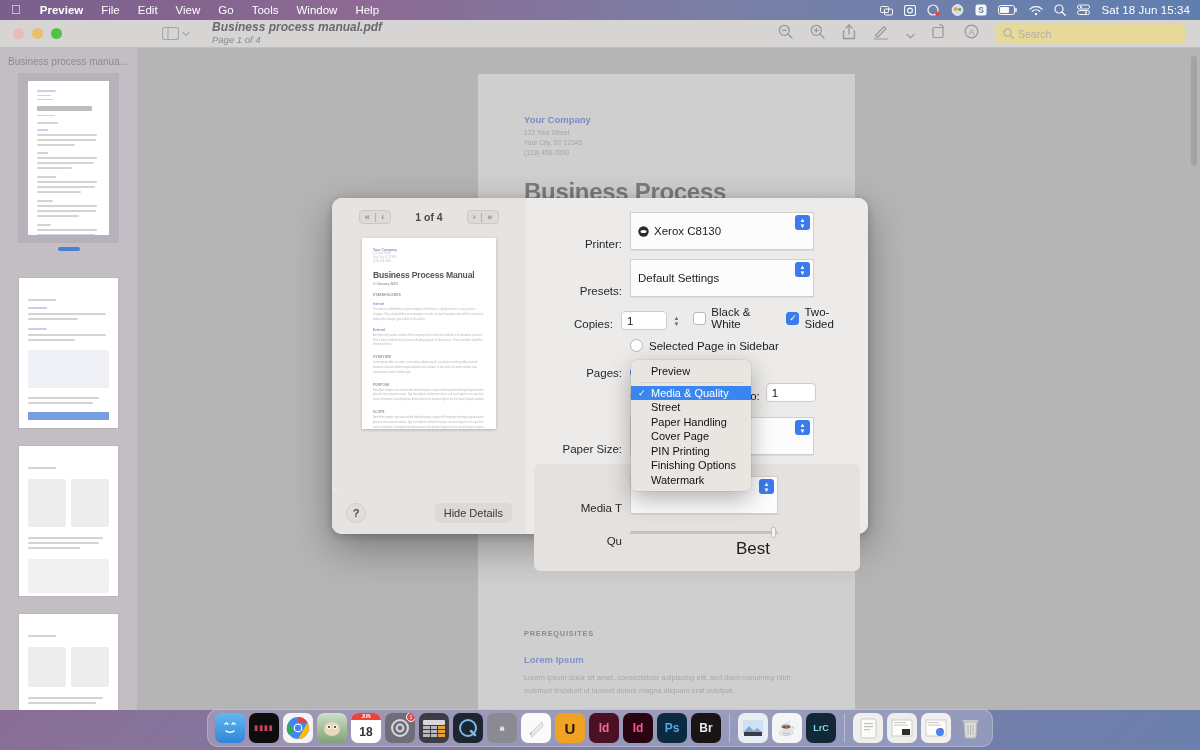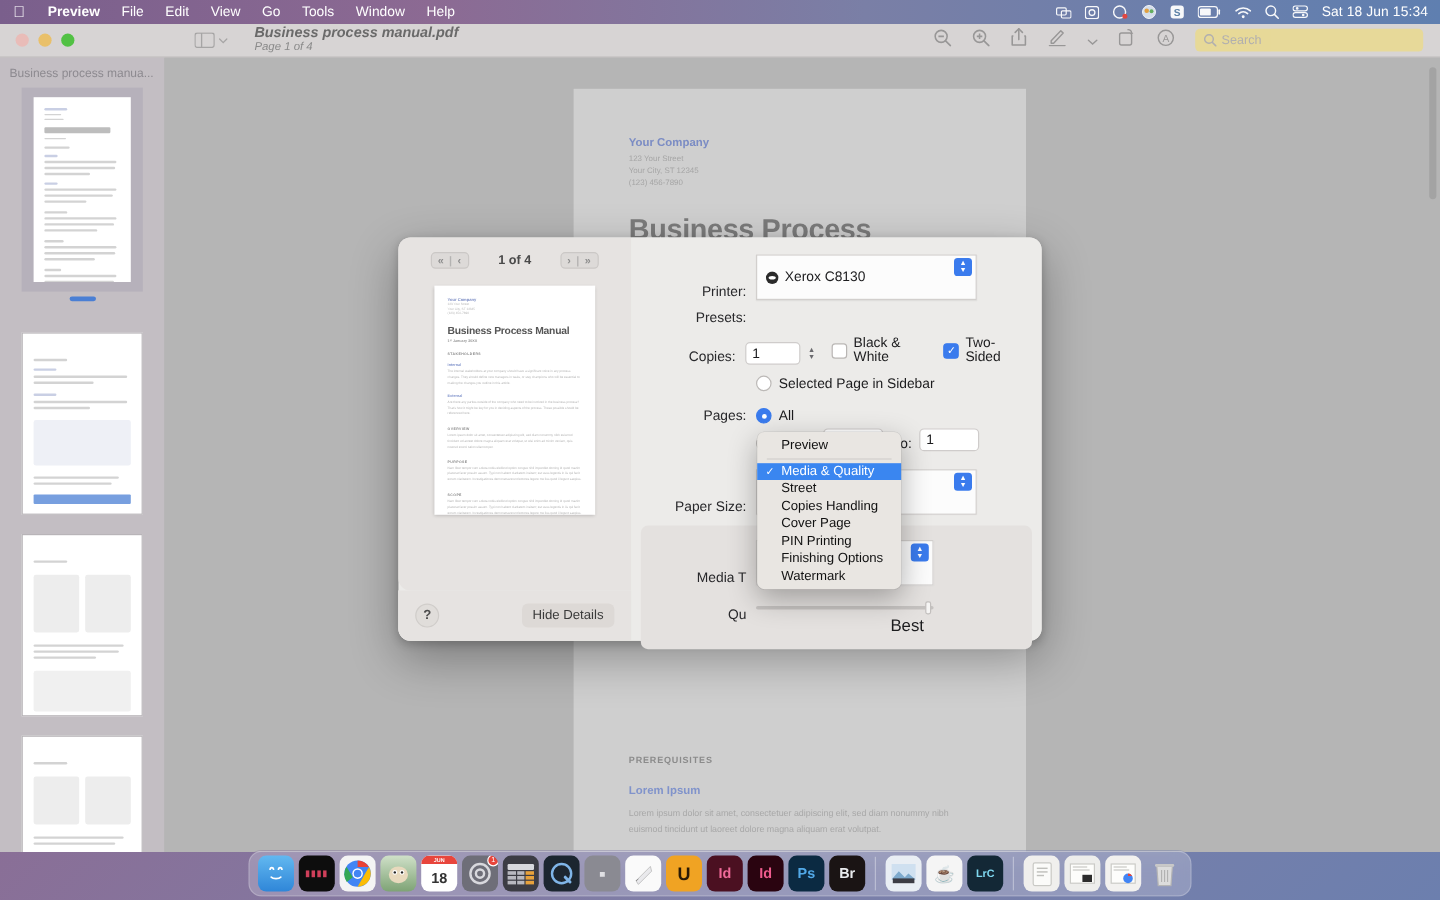--- a/index.html
+++ b/index.html
@@ -558,20 +558,27 @@
           <span>Xerox C8130</span>
           <span class="stepper-blue">
               <span>▲</span>
               <span>▼</span>
             </span>
         </div>
       </div>
 
       <div class="row">
         <div class="lbl">Presets:</div>
+        <div class="popup presets">
+          <span>Default Settings</span>
+          <span class="stepper-blue">
+              <span>▲</span>
+              <span>▼</span>
+            </span>
+        </div>
       </div>
 
       <div class="row">
         <div class="lbl">Copies:</div>
         <div class="txtfield" style="width:50px">
           <span>1</span>
         </div>
         <div class="stepper">
             <span>▲</span>
             <span>▼</span>
@@ -638,21 +645,21 @@
               </span>
           </div>
         </div>
         <div class="row" style="margin-bottom:0;align-items:center">
           <div class="lbl" style="width:96px">Qu</div>
           <div style="display:flex;flex-direction:column;">
             <div class="sliderline">
               <div class="track"></div>
                 <div class="knob"></div>
             </div>
-            <div style="font-size:14px;color:#1c1c1e;text-align:right;width:148px;padding-right:8px;margin-top:-2px">Best</div>
+            <div style="font-size:17px;color:#1c1c1e;text-align:right;width:148px;padding-right:8px;margin-top:-2px">Best</div>
           </div>
         </div>
       </div>
 
     </div>
   </div>
 
   <div class="dlg-footer">
     <div class="footer-left">
       <div class="helpbtn">?</div>
@@ -675,21 +682,21 @@
   </div>
   <div class="sep"></div>
   <div class="mi sel">
     <span class="chk">✓</span>
     <span>Media &amp; Quality</span>
   </div>
   <div class="mi">
     <span>Street</span>
   </div>
   <div class="mi">
-    <span>Copies Handling</span>
+    <span>Paper Handling</span>
   </div>
   <div class="mi">
     <span>Cover Page</span>
   </div>
   <div class="mi">
     <span>PIN Printing</span>
   </div>
   <div class="mi">
     <span>Finishing Options</span>
   </div>

